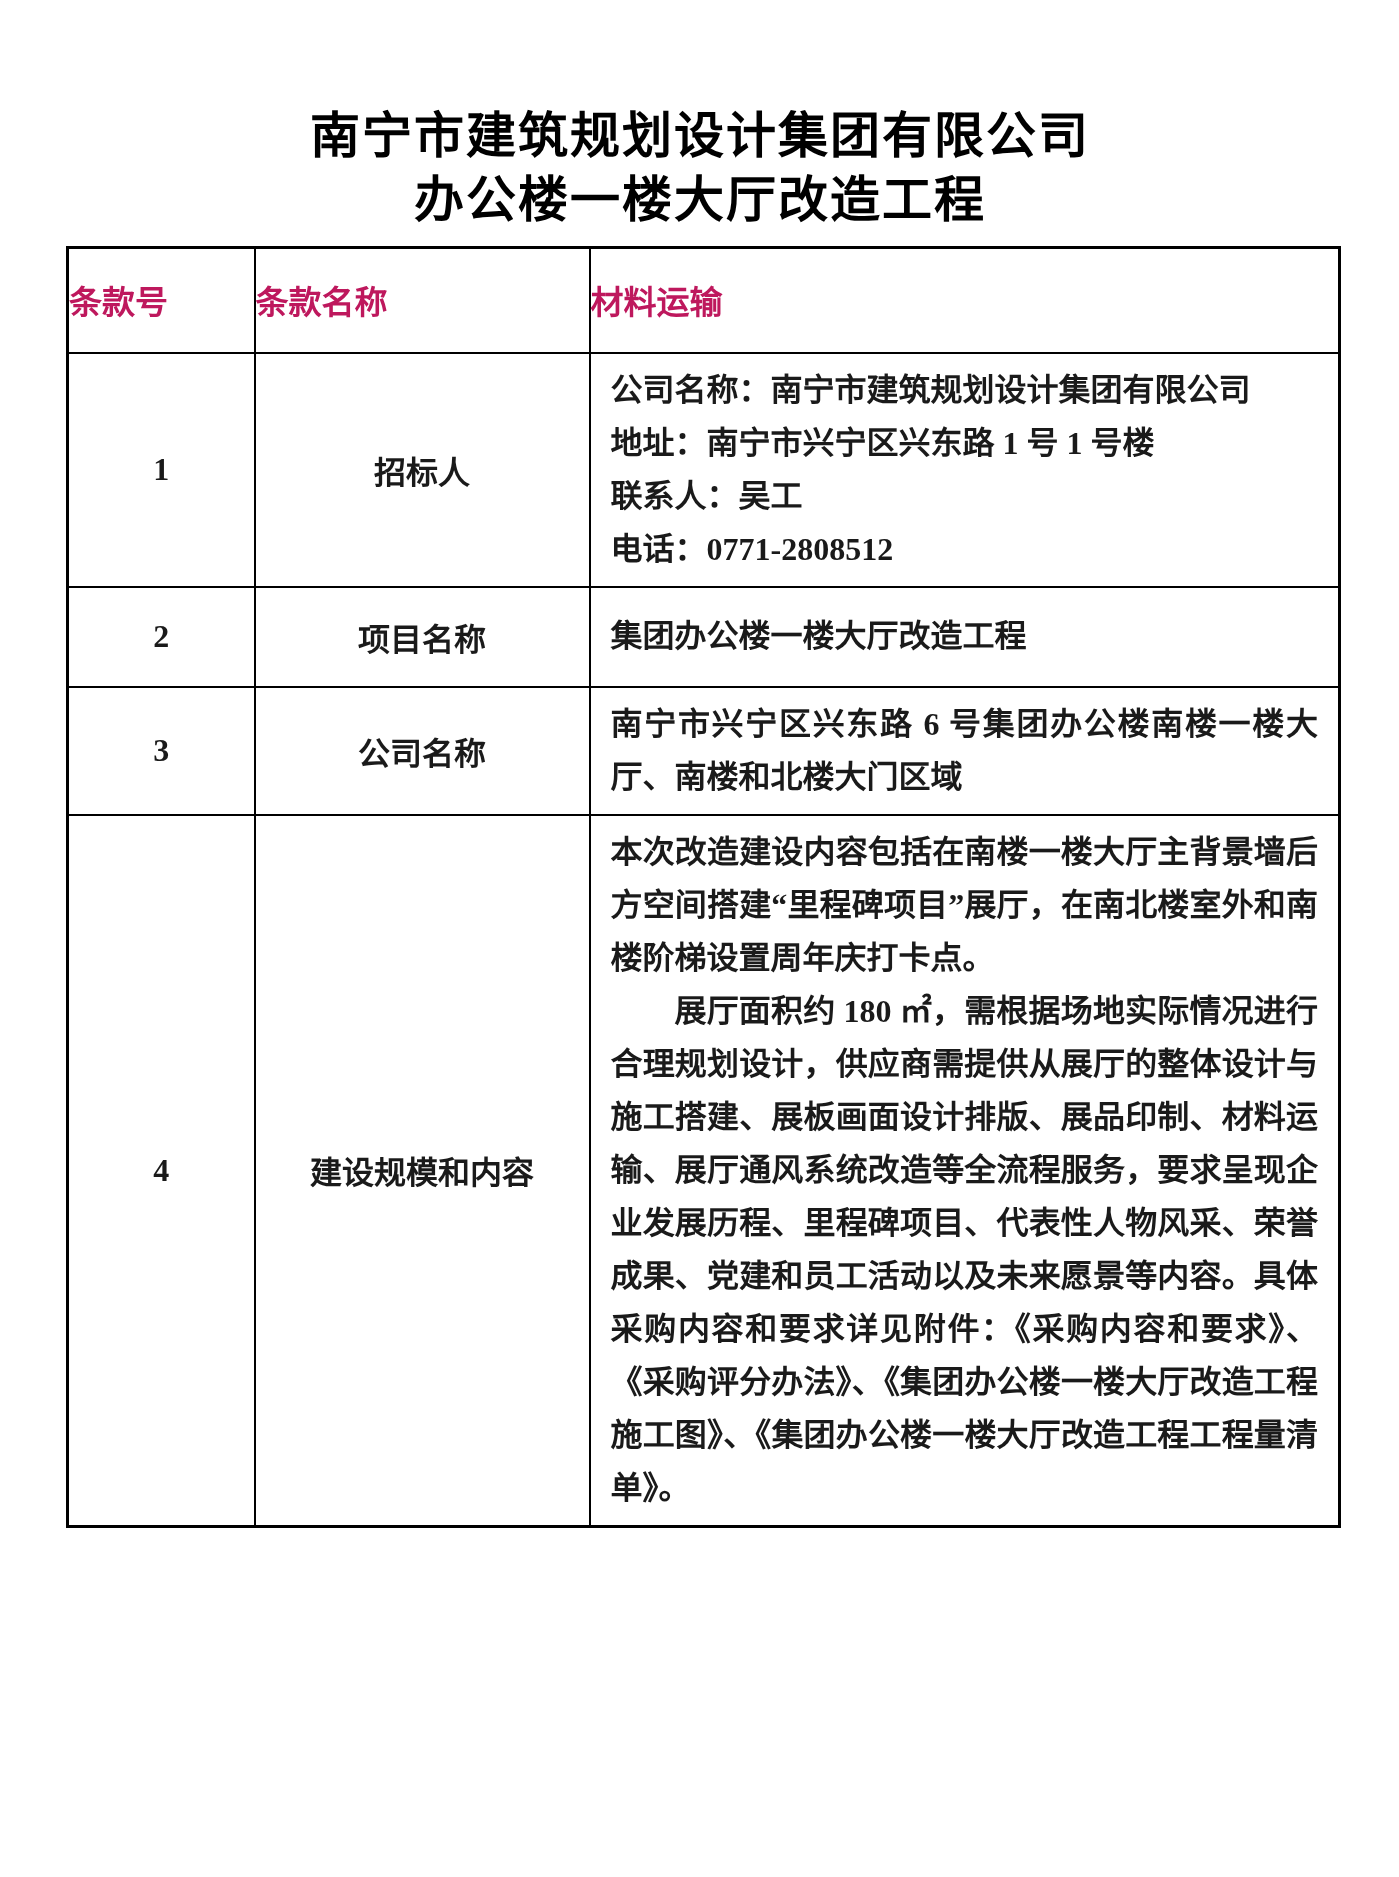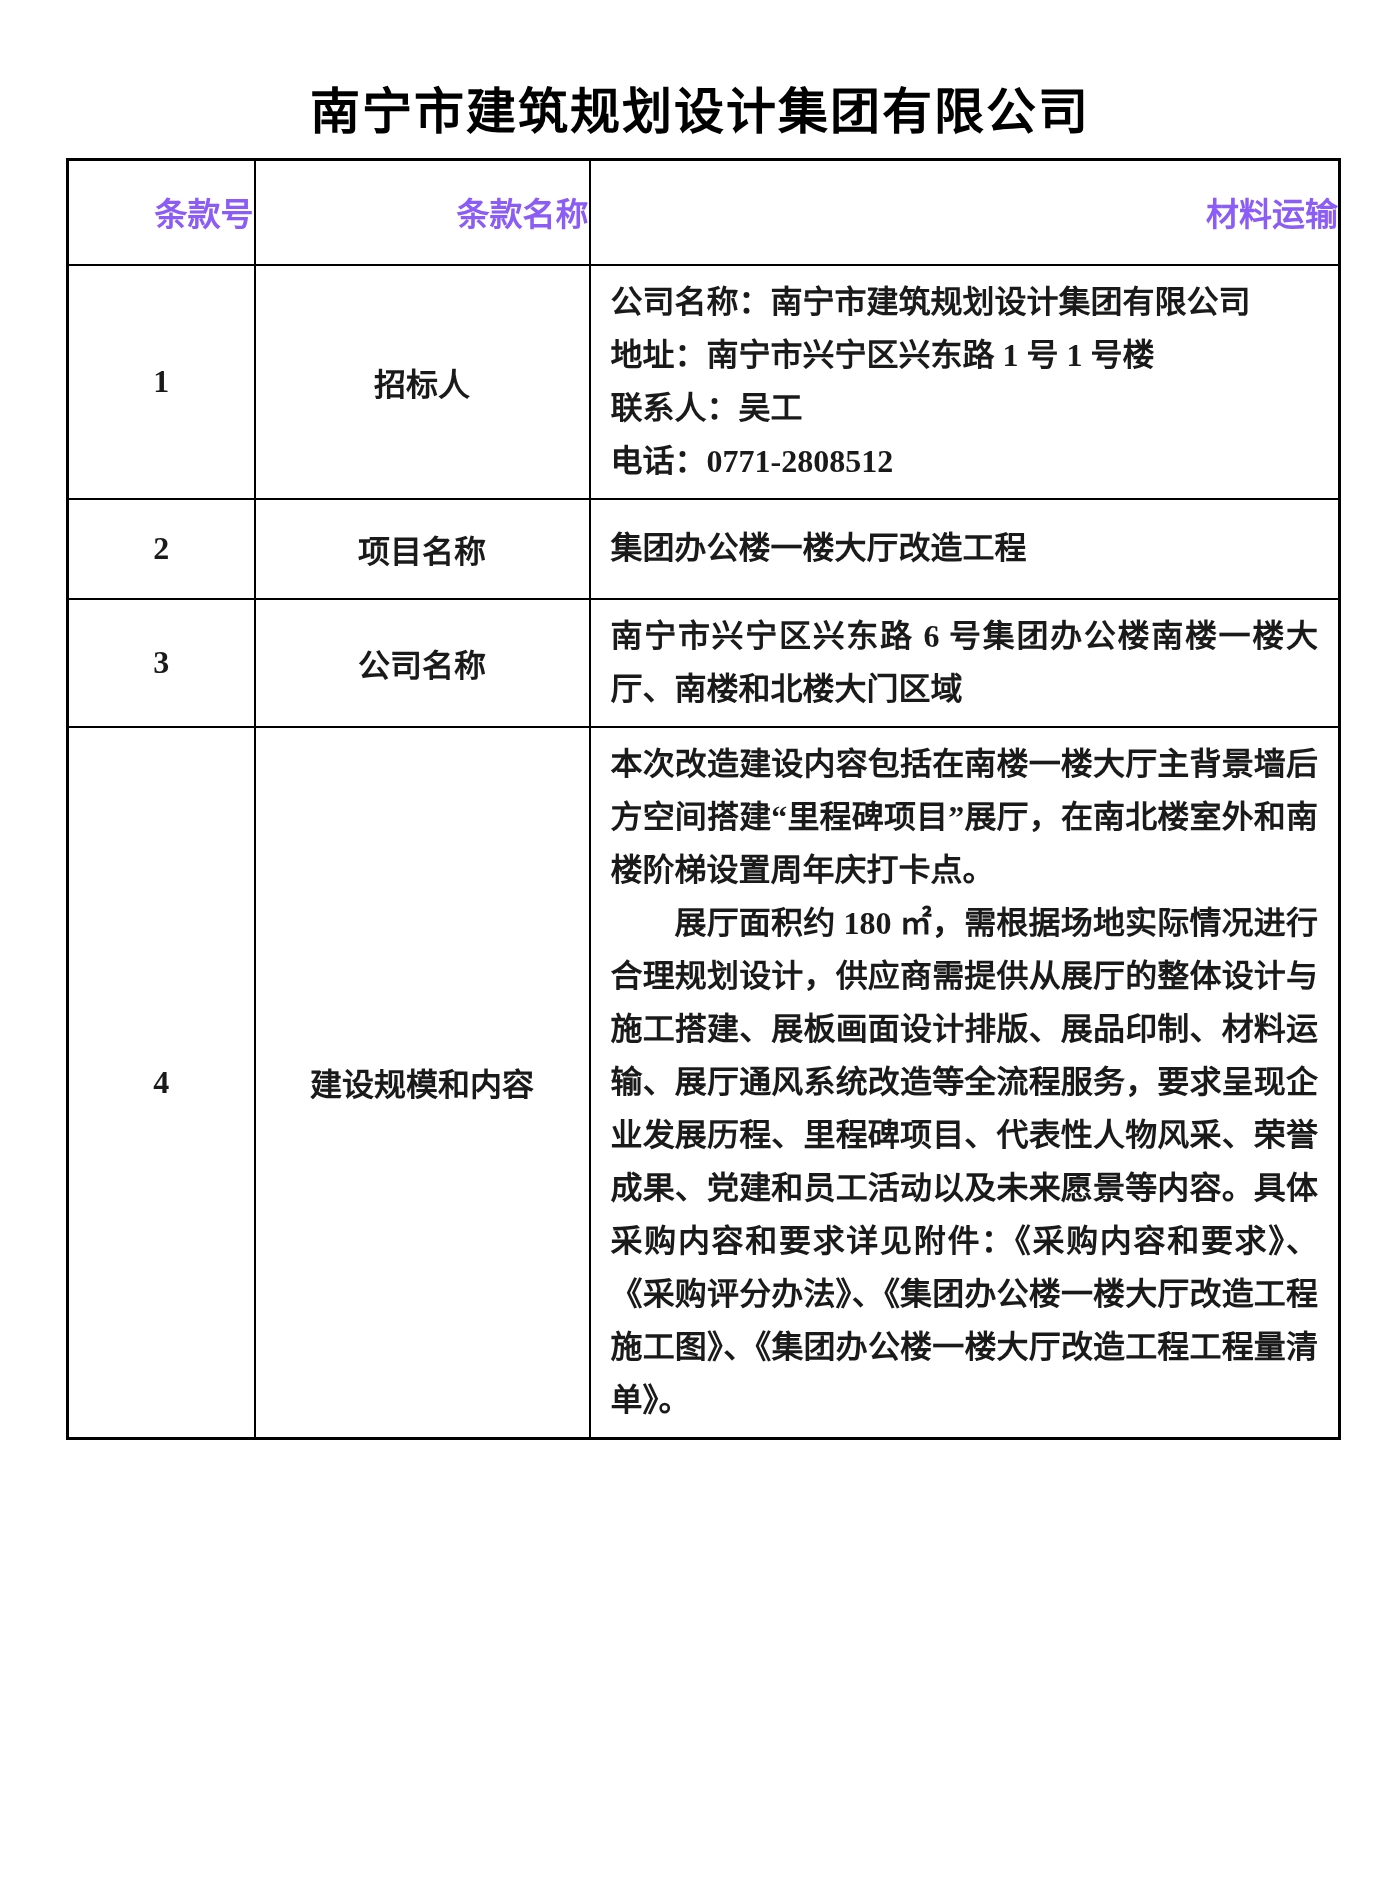--- a/index.html
+++ b/index.html
@@ -7,21 +7,21 @@
   body {
     width: 1399px;
     height: 1877px;
     color: #141414;
     font-family: "Liberation Serif", "DejaVu Serif", serif;
     overflow: hidden;
   }
   .page {
     width: 1399px;
     height: 1877px;
-    padding: 80px 39px 0 40px;
+    padding: 104px 39px 0 40px;
   }
   .doc-title {
     text-align: center;
     font-family: "Liberation Sans", "DejaVu Sans", sans-serif;
     font-weight: 900;
     font-size: 50px;
     line-height: 64px;
     color: #000000;
     letter-spacing: 2px;
   }
@@ -48,24 +48,24 @@
   table.terms th,
   table.terms td {
     border: 2px solid #000;
     vertical-align: middle;
     font-size: 32px;
     color: #1a1a1a;
     font-weight: bold;
   }
   table.terms th {
     font-weight: bold;
-    text-align: right;
+    text-align: left;
     height: 105px;
     font-size: 33px;
-    color: #8b5cf6;
+    color: #be185d;
   }
   td.cell-no, td.cell-name {
     text-align: center;
   }
   td.cell-content {
     text-align: left;
     padding: 10px 20px;
     font-size: 33px;
     line-height: 53px;
   }
@@ -78,20 +78,21 @@
   .para { text-align: justify; line-height: 53px; }
   .para.indent { text-indent: 2em; }
 </style>
 </head>
 <body>
 
 <div class="page">
 
   <div class="doc-title">
     <div>南宁市建筑规划设计集团有限公司</div>
+    <div>办公楼一楼大厅改造工程</div>
   </div>
 
 
   <table class="terms">
     <colgroup>
       <col class="c1">
         <col class="c2">
         <col class="c3">
     </colgroup>
     <thead>

